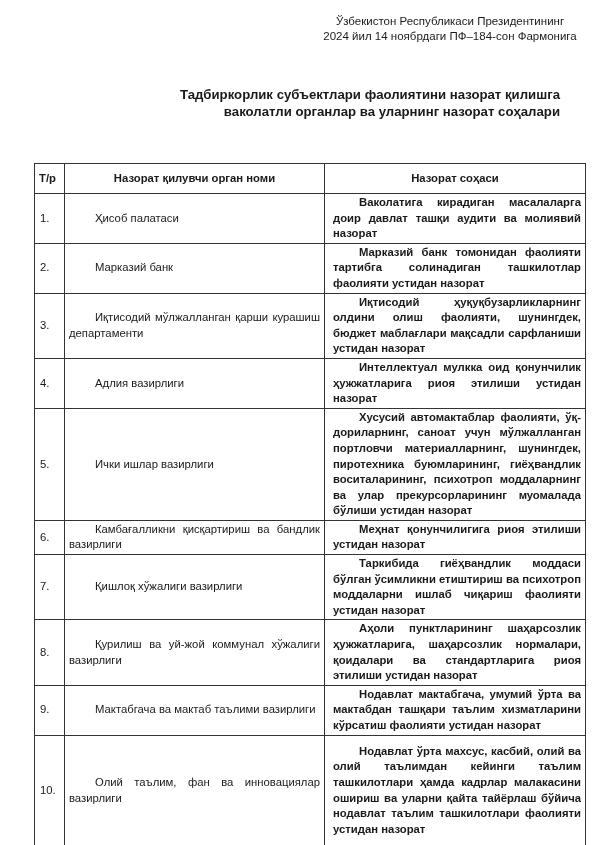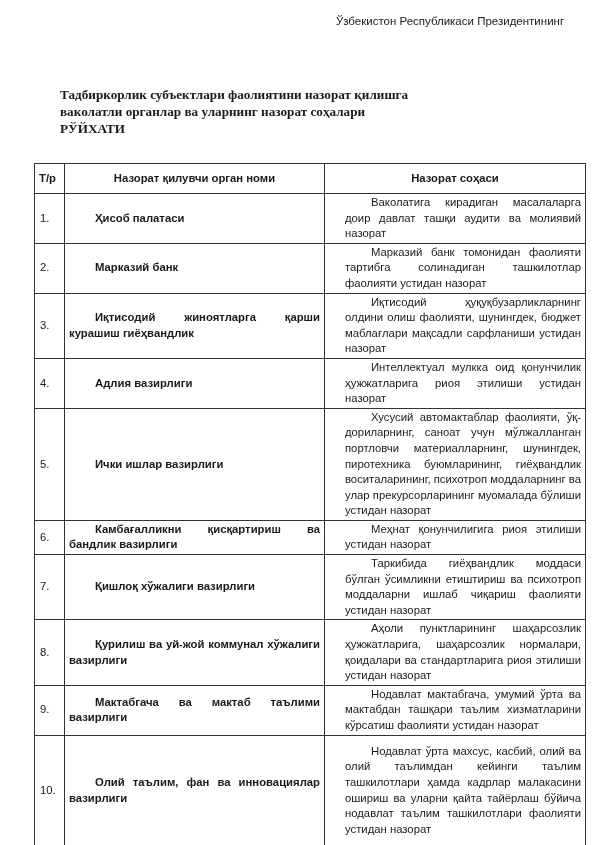--- a/index.html
+++ b/index.html
@@ -1,44 +1,44 @@
 <!DOCTYPE html>
 <html><head>
 <meta charset="utf-8">
 <style>
   html, body { margin:0; padding:0; background:#ffffff; }
   body { width:611px; height:845px; position:relative; overflow:hidden;
          font-family:"Liberation Sans", sans-serif; color:#1a1a1a; }
   .annex { position:absolute; top:14px; left:300px; width:300px; text-align:center;
            font-size:11.5px; line-height:15px; }
   .annex div { white-space:nowrap;text-align:center; }
-  .title { position:absolute; top:86px; left:60px; width:500px; text-align:left;
-           font-size:13.2px; font-weight:bold; line-height:17px;font-family:Liberation Serif, serif; }
+  .title { position:absolute; top:86px; left:60px; width:500px; text-align:right;
+           font-size:13.2px; font-weight:bold; line-height:17px; }
   table { position:absolute; top:163px; left:34px; width:551px; border-collapse:collapse;
           font-size:11.3px; line-height:15.6px; table-layout:fixed; }
   td, th { border:1px solid #333; vertical-align:middle; padding:0 4px; }
   th { font-weight:bold; height:29px; text-align:center; }
   th.num { text-align:left; }
   col.c1 { width:30px; } col.c2 { width:260px; } col.c3 { width:261px; }
   td.num { text-align:left; padding-left:5px; }
-  td.org { text-align:justify; text-align-last:left;font-weight:bold; }
+  td.org { text-align:justify; text-align-last:left; }
   td.org .ind, td.area .ind { display:inline-block; width:26px; }
-  td.area { text-align:justify; padding:1px 4px 1px 20px; }
+  td.area { text-align:justify; padding:1px 4px 1px 8px;font-weight:bold; }
 </style>
 </head>
 <body>
 
 <div class="annex">
   <div>Ўзбекистон Республикаси Президентининг</div>
+  <div>2024 йил 14 ноябрдаги ПФ–184-сон Фармонига</div>
 </div>
 
 <div class="title">
   <div>Тадбиркорлик субъектлари фаолиятини назорат қилишга</div>
   <div>ваколатли органлар ва уларнинг назорат соҳалари</div>
-  <div>РЎЙХАТИ</div>
 </div>
 
 <table>
   <colgroup>
       <col class="c1">
       <col class="c2">
       <col class="c3">
     </colgroup>
   <thead>
     <tr>
@@ -53,21 +53,21 @@
         <td class="org"><span class="ind"></span><span>Ҳисоб палатаси</span></td>
         <td class="area"><span class="ind"></span><span>Ваколатига кирадиган масалаларга доир давлат ташқи аудити ва молиявий назорат</span></td>
       </tr>
       <tr style="height: 47px;">
         <td class="num">2.</td>
         <td class="org"><span class="ind"></span><span>Марказий банк</span></td>
         <td class="area"><span class="ind"></span><span>Марказий банк томонидан фаолияти тартибга солинадиган ташкилотлар фаолияти устидан назорат</span></td>
       </tr>
       <tr style="height: 63px;">
         <td class="num">3.</td>
-        <td class="org"><span class="ind"></span><span>Иқтисодий жиноятларга қарши курашиш гиёҳвандлик</span></td>
+        <td class="org"><span class="ind"></span><span>Иқтисодий мўлжалланган қарши курашиш департаменти</span></td>
         <td class="area"><span class="ind"></span><span>Иқтисодий ҳуқуқбузарликларнинг олдини олиш фаолияти, шунингдек, бюджет маблағлари мақсадли сарфланиши устидан назорат</span></td>
       </tr>
       <tr style="height: 48px;">
         <td class="num">4.</td>
         <td class="org"><span class="ind"></span><span>Адлия вазирлиги</span></td>
         <td class="area"><span class="ind"></span><span>Интеллектуал мулкка оид қонунчилик ҳужжатларига риоя этилиши устидан назорат</span></td>
       </tr>
       <tr style="height: 111px;">
         <td class="num">5.</td>
         <td class="org"><span class="ind"></span><span>Ички ишлар вазирлиги</span></td>

